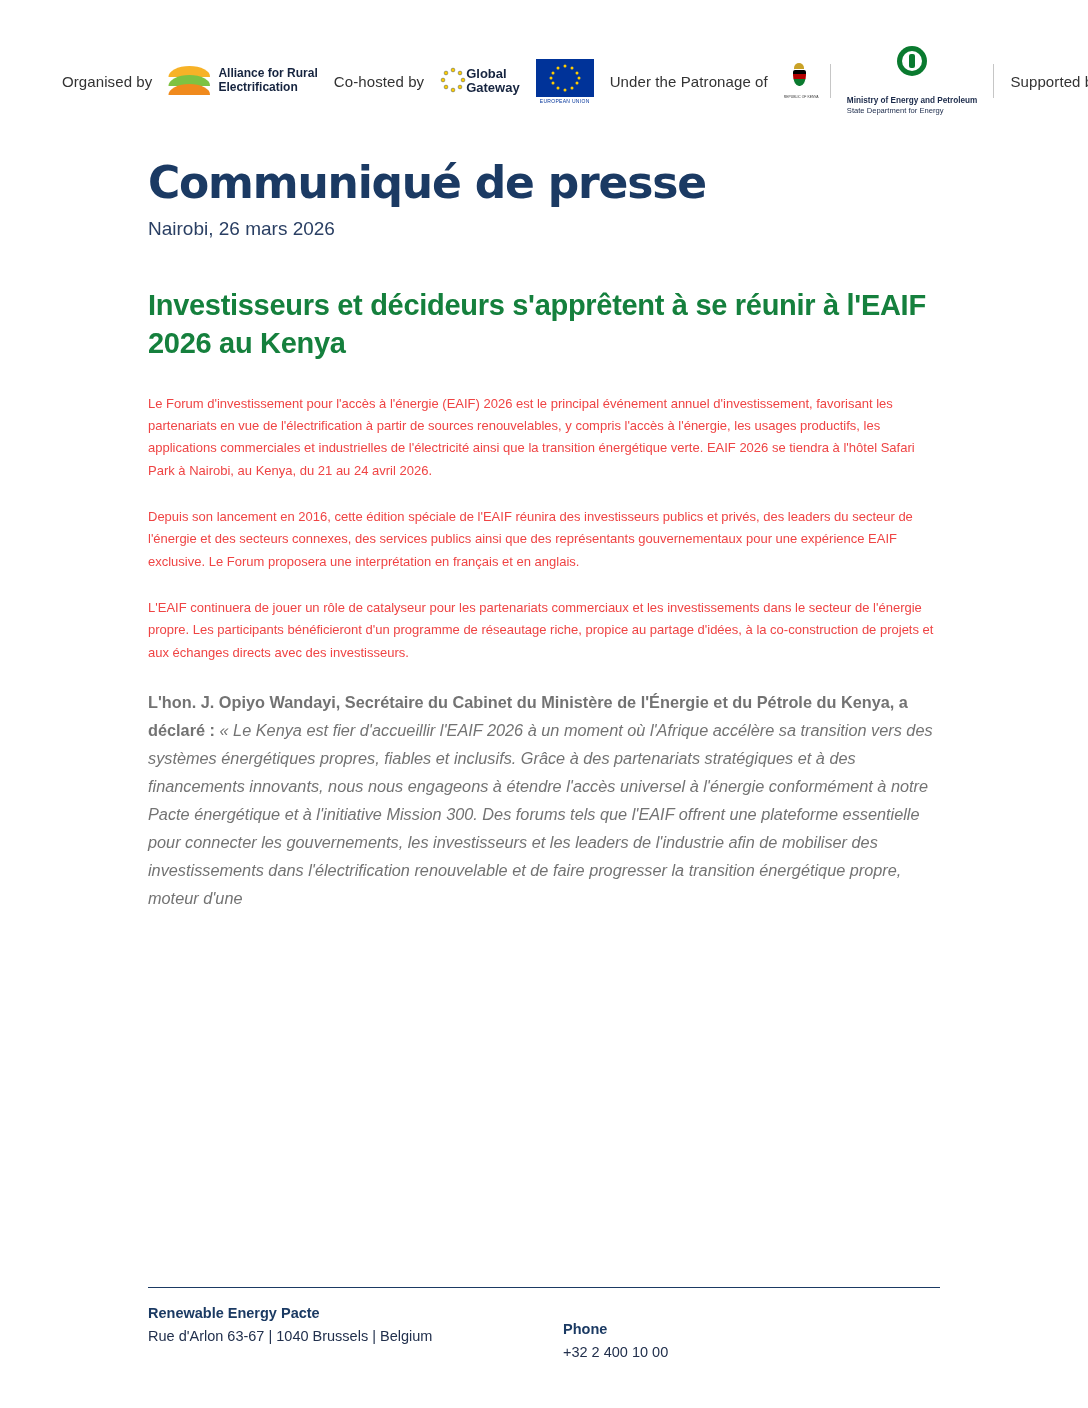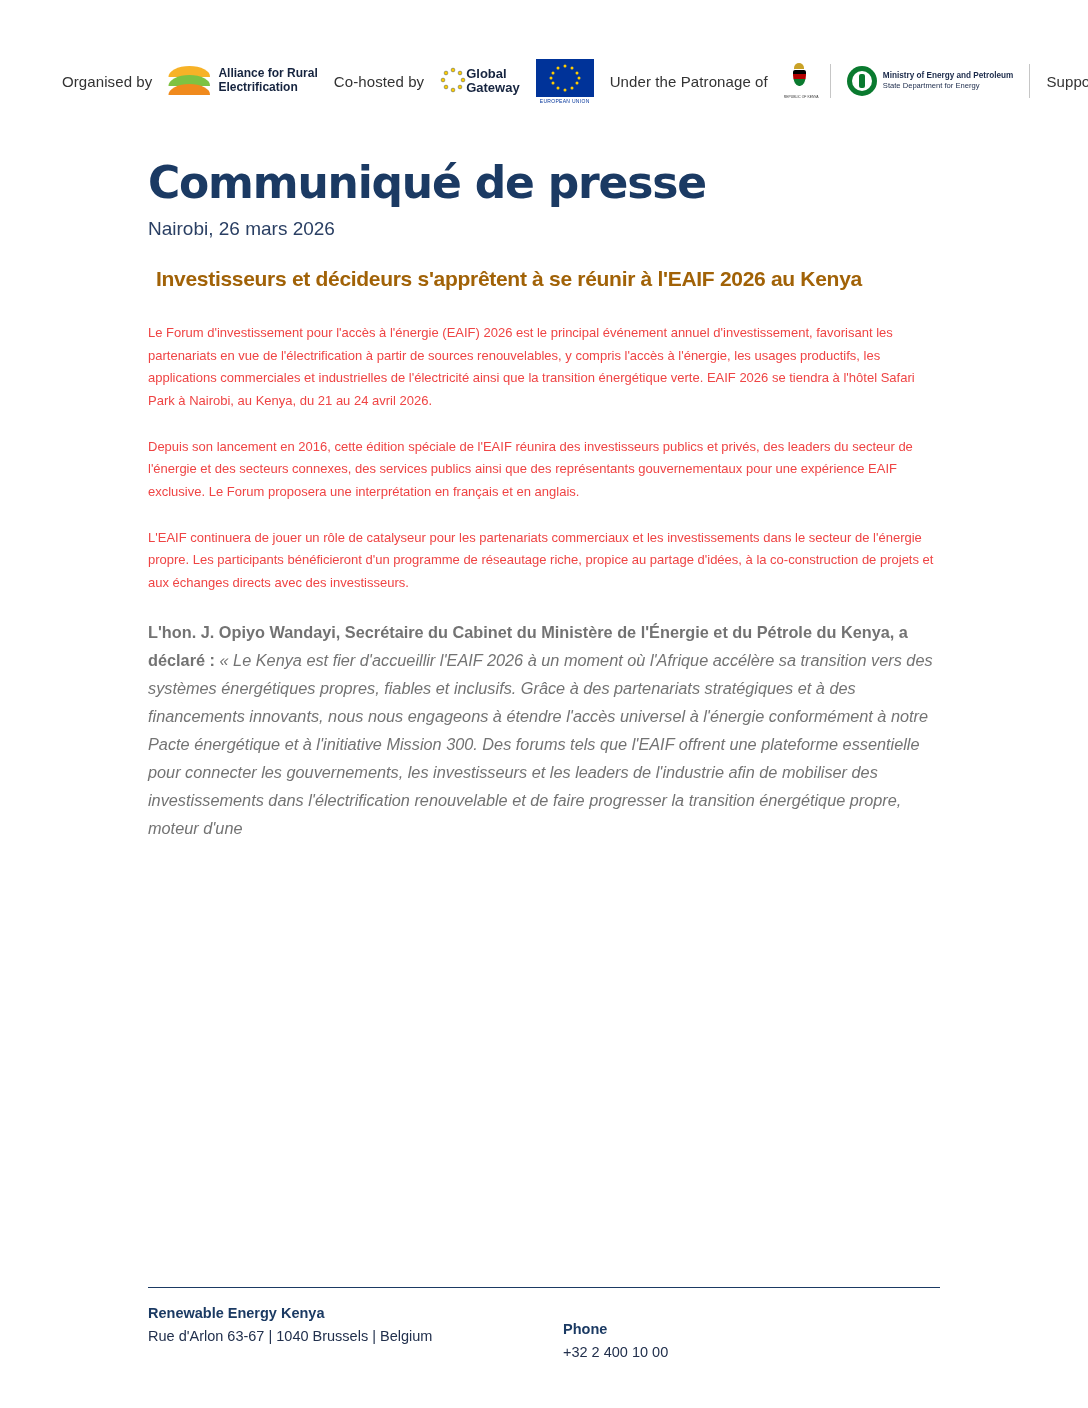--- a/index.html
+++ b/index.html
@@ -139,21 +139,22 @@
     width: 1px;
     height: 34px;
     background: #c6c6c6;
     flex: none;
   }
 
   
   .ministry {
     display: flex;
     align-items: center;
-    gap: 6px;
+    gap: 20px;
+    flex-direction: column;
   }
   .ministry-mark {
     width: 30px; height: 30px;
     border-radius: 50%;
     background: #0a7a2f;
     position: relative;
     flex: none;
   }
   .ministry-mark::after {
     content: "";
@@ -206,27 +207,27 @@
     margin: 0;
     color: #1b3a63;
     letter-spacing: -1.2px;
     font-weight: 800;
     font-family: "DejaVu Sans", sans-serif;
   }
   .dateline {
     font-size: 19px;
     color: #2a3f63;
     margin-top: 12px;
-    margin-bottom: 25px;
+    margin-bottom: 47px;
   }
   h2.headline {
-    font-size: 21px;
+    font-size: 29px;
     line-height: 1.3;
-    margin: 0 0 30px 8px;
-    color: #a16207;
+    margin: 0 0 30px 0;
+    color: #15803d;
     font-weight: 800;
     letter-spacing: -.3px;
   }
   p.body {
     font-size: 13px;
     line-height: 1.72;
     margin: 0 0 24px 0;
     color: #ef4444;
   }
   p.quote {
@@ -367,21 +368,21 @@
 
   <p class="quote">
     <span class="lead">L'hon. J. Opiyo Wandayi, Secrétaire du Cabinet du Ministère de l'Énergie et du Pétrole du Kenya, a déclaré :</span><span> « Le Kenya est fier d'accueillir l'EAIF 2026 à un moment où l'Afrique accélère sa transition vers des systèmes énergétiques propres, fiables et inclusifs. Grâce à des partenariats stratégiques et à des financements innovants, nous nous engageons à étendre l'accès universel à l'énergie conformément à notre Pacte énergétique et à l'initiative Mission 300. Des forums tels que l'EAIF offrent une plateforme essentielle pour connecter les gouvernements, les investisseurs et les leaders de l'industrie afin de mobiliser des investissements dans l'électrification renouvelable et de faire progresser la transition énergétique propre, moteur d'une</span>
   </p>
 </div>
 
 <div class="footer">
   <hr>
   <div class="footer-cols">
     <div class="fcol c1">
-      <div class="fh">Renewable Energy Kenya</div>
+      <div class="fh">Renewable Energy Pacte</div>
       <div>Rue d'Arlon 63-67 | 1040 Brussels | Belgium</div>
     </div>
     <div class="fcol c3">
       <div class="fh">Phone</div>
       <div>+32 2 400 10 00</div>
     </div>
   </div>
 </div>
 
 </body></html>

